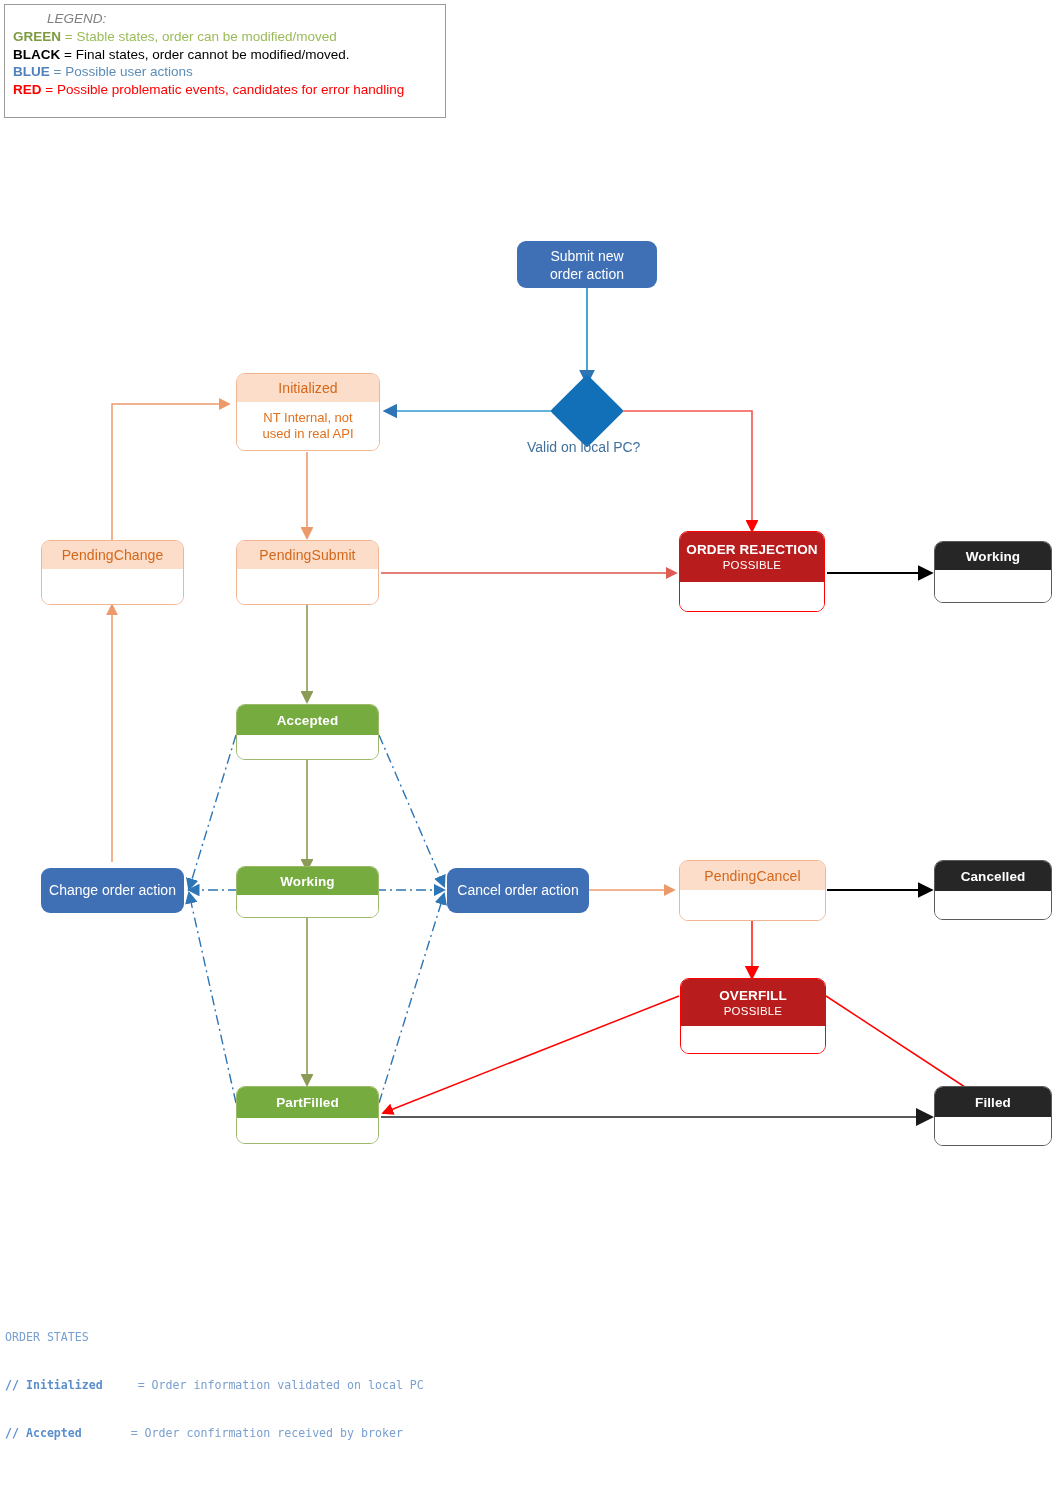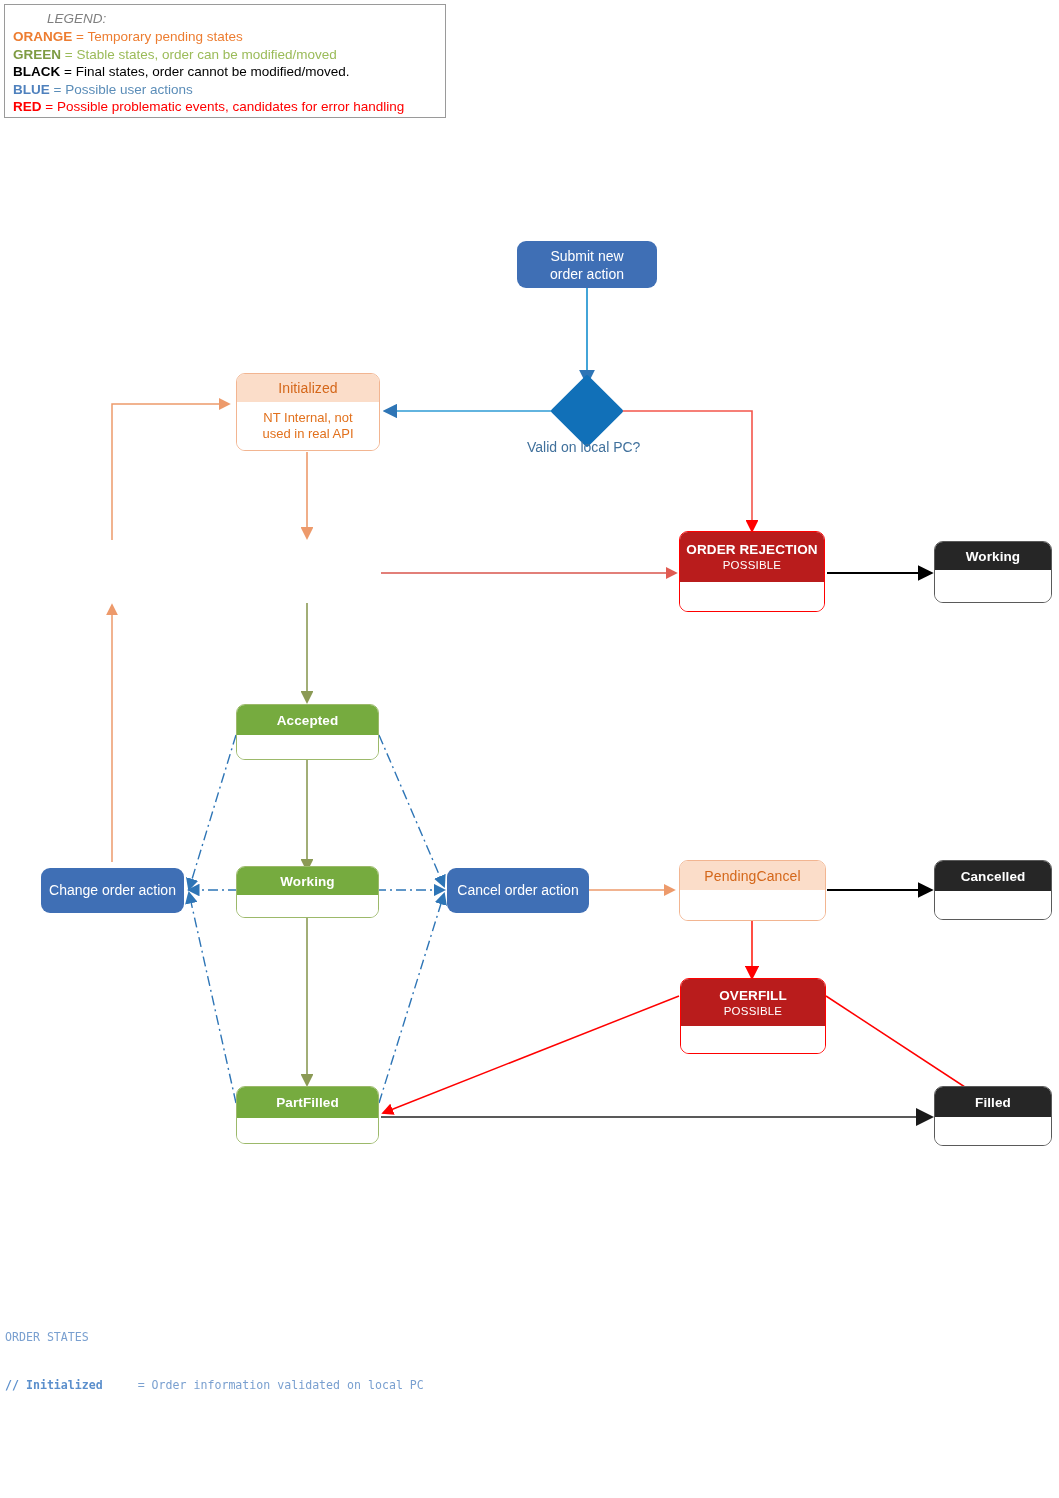--- a/index.html
+++ b/index.html
@@ -93,21 +93,20 @@
     font-size:11.6px;line-height:16.05px;color:#7aa0d0;white-space:pre;
   }
   #code .hdr{color:#7aa0d0;}
   #code .nm{font-weight:bold;color:#5b8fcc;}
 </style>
 </head>
 <body>
 
 <div id="legend">
   <div class="ltitle">LEGEND:</div>
-  <div class="row"><span class="k k-orange">ORANGE</span><span class="t-orange"> = Temporary pending states</span></div>
   <div class="row"><span class="k k-green">GREEN</span><span class="t-green"> = Stable states, order can be modified/moved</span></div>
   <div class="row"><span class="k k-black">BLACK</span><span class="t-black"> = Final states, order cannot be modified/moved.</span></div>
   <div class="row"><span class="k k-blue">BLUE</span><span class="t-blue"> = Possible user actions</span></div>
   <div class="row"><span class="k k-red">RED</span><span class="t-red"> = Possible problematic events, candidates for error handling</span></div>
 </div>
 
 <div id="canvas">
 
   <svg id="wires" viewBox="0 0 1059 1280">
     <defs>
@@ -193,21 +192,29 @@
   <div class="dlabel" style="left:527px;top:439px;">Valid on local PC?</div>
 
   <div class="node state s-orange" style="left:236px;top:373px;width:144px;height:78px;">
     <div class="hdr" style="height:28px;">Initialized</div>
     <div class="body" style="height:48px;flex-direction:column;">
       <span>NT Internal, not</span>
       <span>used in real API</span>
     </div>
   </div>
 
-
+  <div class="node state s-orange" style="left:41px;top:540px;width:143px;height:65px;">
+    <div class="hdr" style="height:28px;">PendingChange</div>
+    <div class="body" style="height:35px;"></div>
+  </div>
+
+  <div class="node state s-orange" style="left:236px;top:540px;width:143px;height:65px;">
+    <div class="hdr" style="height:28px;">PendingSubmit</div>
+    <div class="body" style="height:35px;"></div>
+  </div>
 
   <div class="node state s-red" style="left:679px;top:531px;width:146px;height:81px;">
     <div class="hdr" style="height:50px;">
       <span class="l1">ORDER REJECTION</span>
       <span class="l2">POSSIBLE</span>
     </div>
     <div class="body" style="height:31px;"></div>
   </div>
 
   <div class="node state s-black" style="left:934px;top:541px;width:118px;height:62px;">
@@ -259,20 +266,21 @@
   <div class="node state s-black" style="left:934px;top:1086px;width:118px;height:60px;">
     <div class="hdr" style="height:30px;">Filled</div>
     <div class="body" style="height:28px;"></div>
   </div>
 
 </div>
 
 <div id="code">
   <div class="hdr">ORDER STATES</div>
   <div><span class="nm">// Initialized</span><span>     </span><span>= Order information validated on local PC</span></div>
+  <div><span class="nm">// Accepted</span><span>       </span><span>= Order confirmation received by broker</span></div>
   
   
   
   
   
   
   
   
 </div>
 

